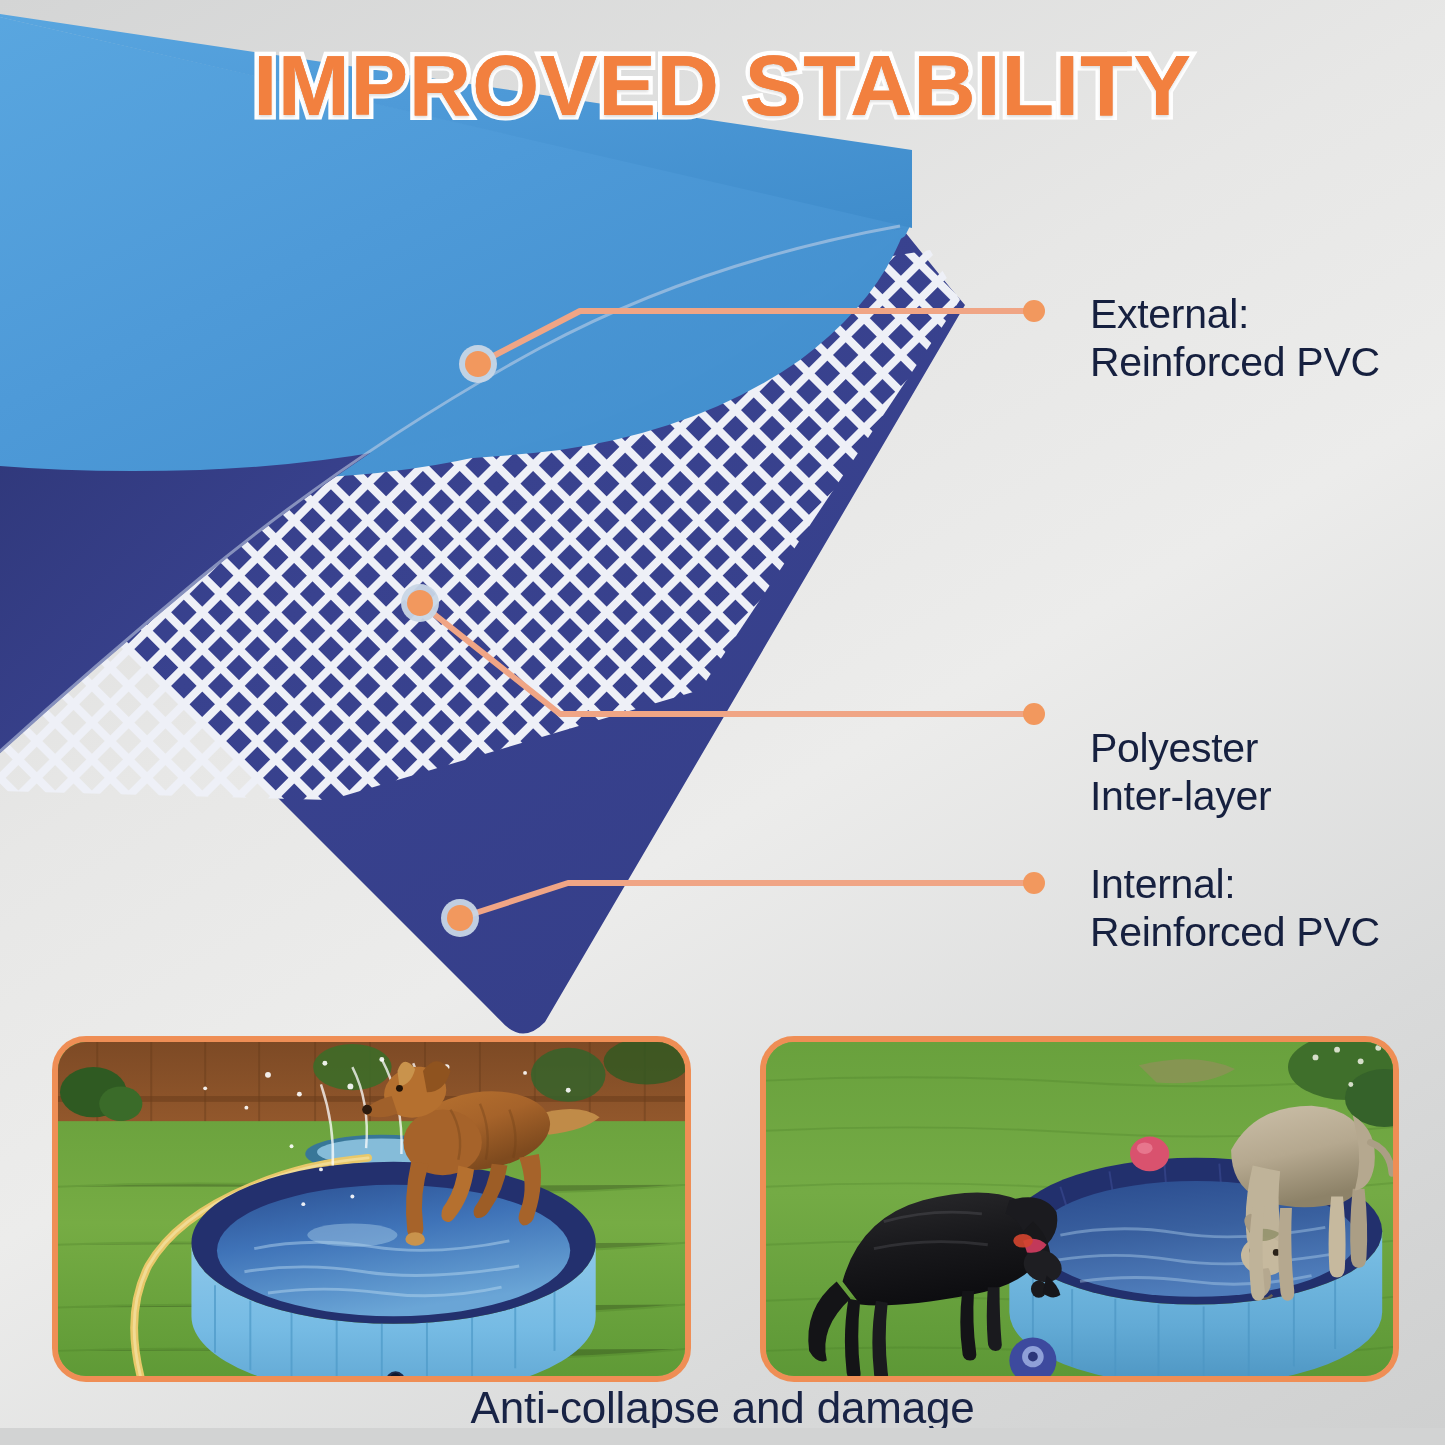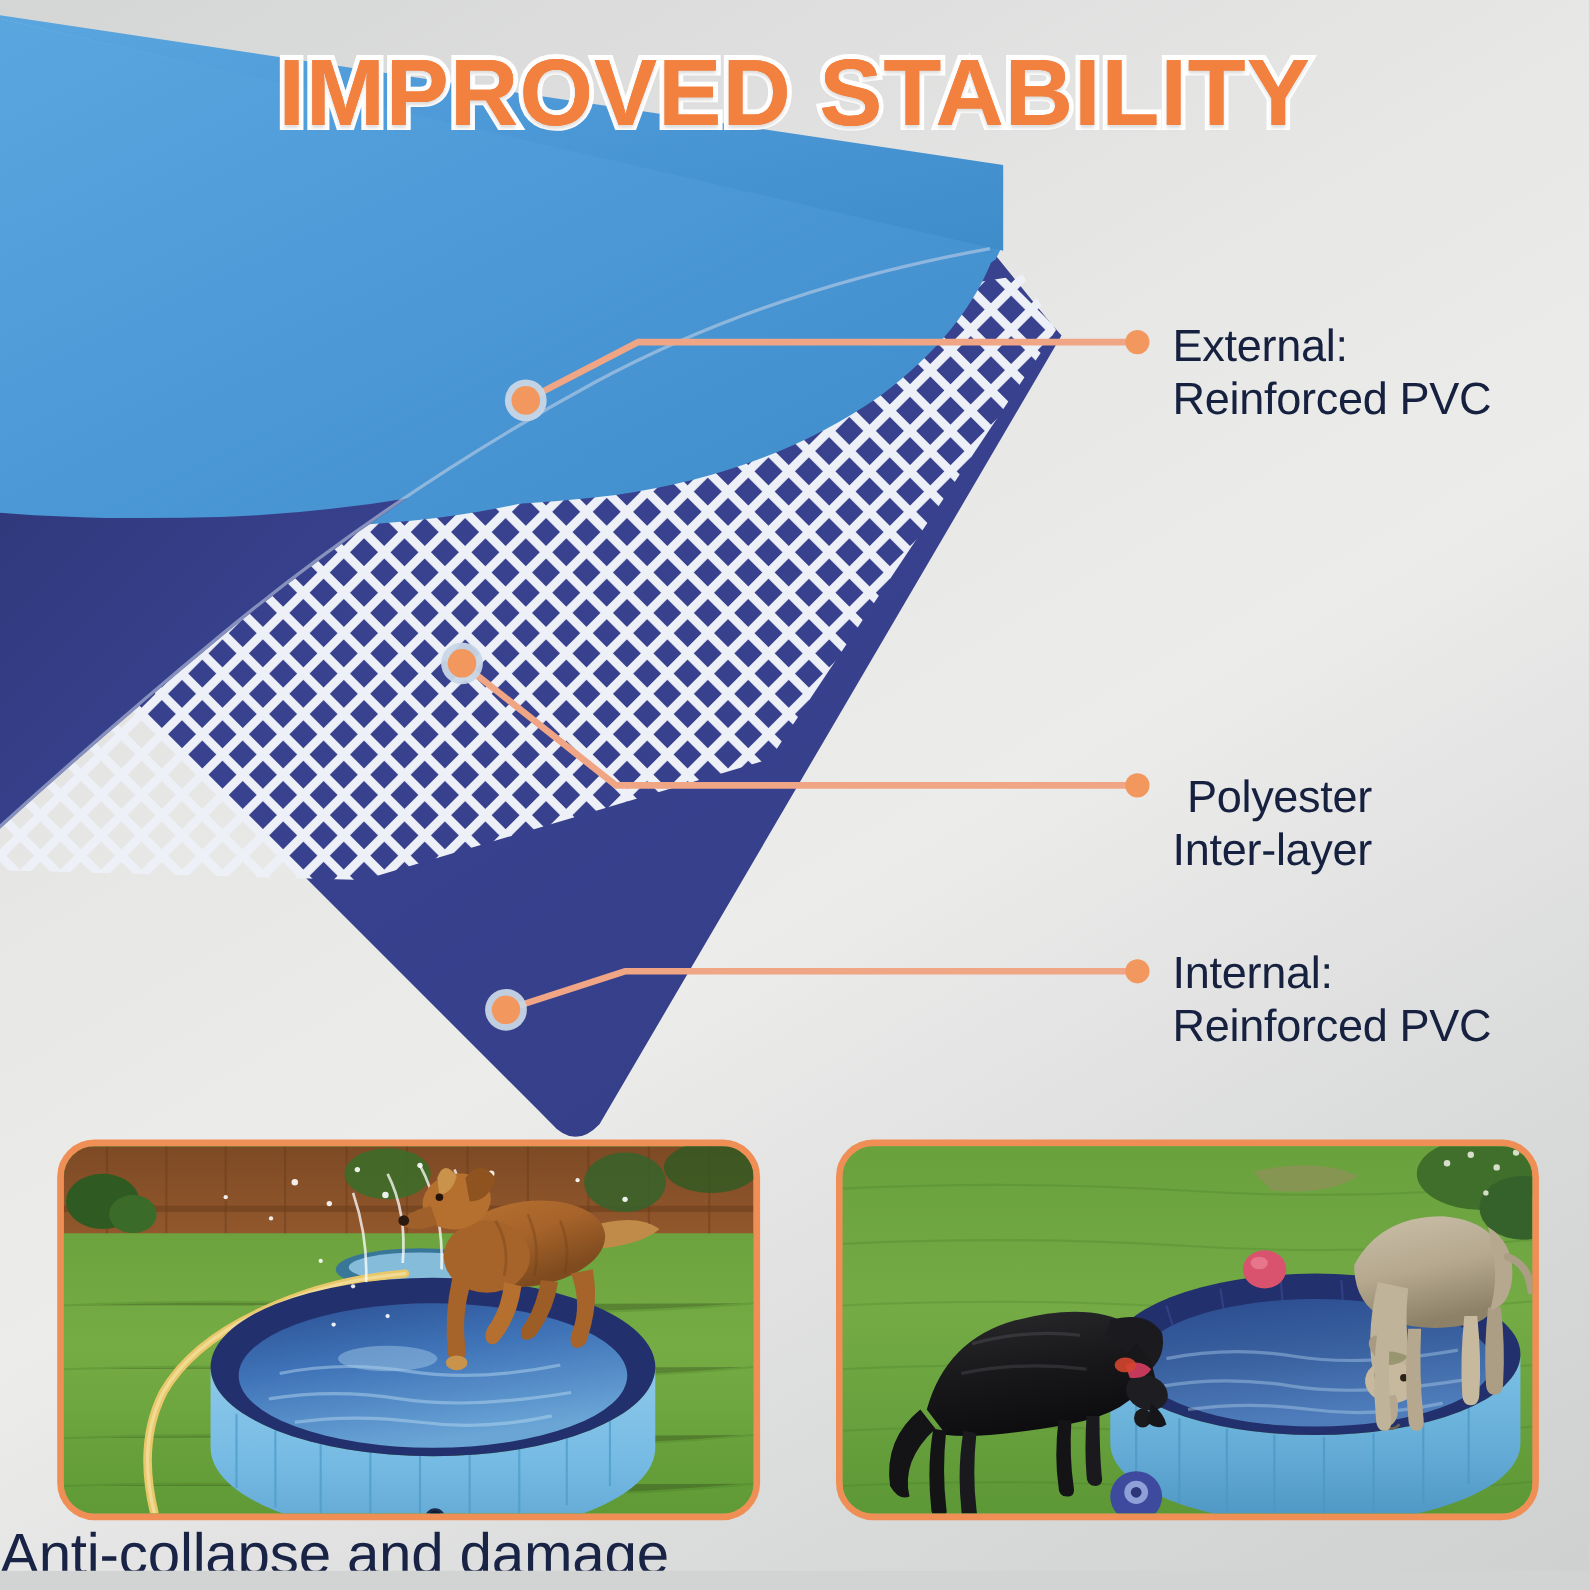--- a/index.html
+++ b/index.html
@@ -34,38 +34,39 @@
     color:#f2803f;white-space:nowrap;z-index:41;pointer-events:none;
   }
 
   
   .callout{
     position:absolute;z-index:35;
     color:#16203f;
     font-size:41px;line-height:1.18;font-weight:400;
     letter-spacing:-.3px;
     white-space:pre-line;
+    margin-left:24px;
   }
   #callout-1{left:1066px;top:290px;}
-  #callout-2{left:1066px;top:700px;text-align:right;}
+  #callout-2{left:1066px;top:724px;}
   #callout-3{left:1066px;top:860px;}
 
   
   .photo{
     position:absolute;border:6px solid #ef8e55;border-radius:34px;
     overflow:hidden;background:#6aa84f;
     box-sizing:border-box;
   }
   #photo-left{left:52px;top:1036px;width:639px;height:346px;}
   #photo-right{left:760px;top:1036px;width:639px;height:346px;}
   .photo svg{display:block;width:100%;height:100%;}
 
   #caption{
-    position:absolute;left:0;top:1383px;width:1445px;text-align:left;
-    color:#182345;font-size:53px;letter-spacing:-.2px;
+    position:absolute;left:0;top:1383px;width:1445px;text-align:center;
+    color:#182345;font-size:44px;letter-spacing:-.2px;
     z-index:30;
   }
 </style>
 </head>
 <body>
 
 <div id="stage">
 
   <div id="hero">
     <svg viewBox="0 0 1445 1040" xmlns="http://www.w3.org/2000/svg">

